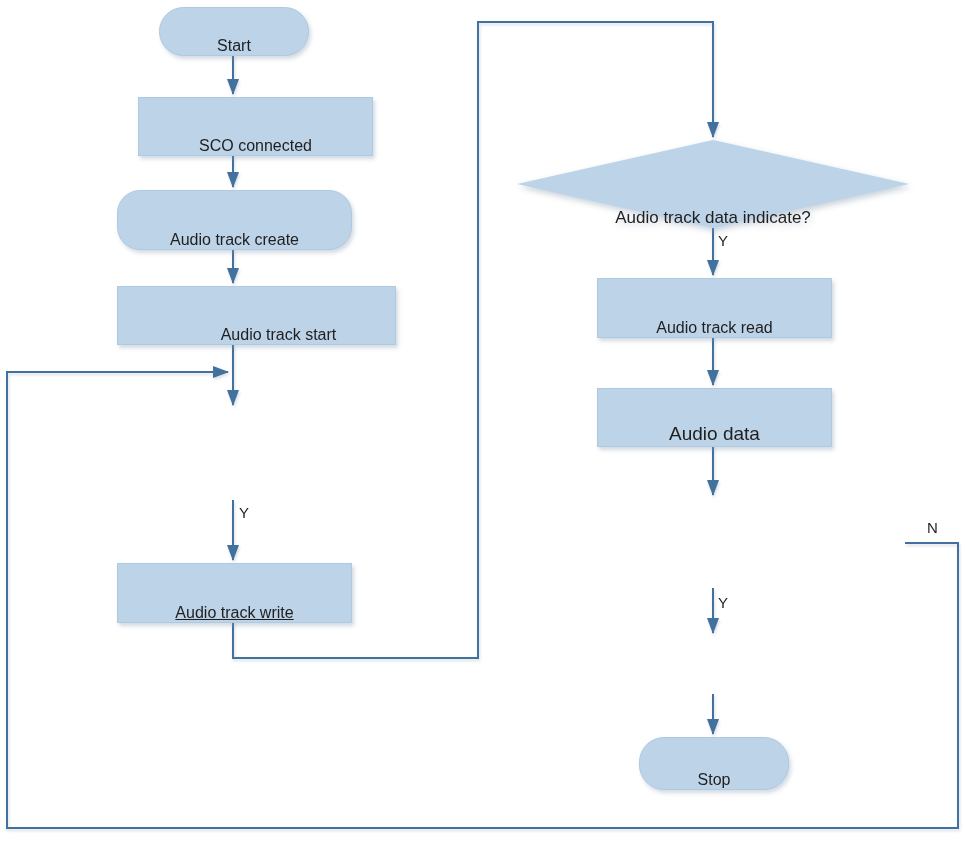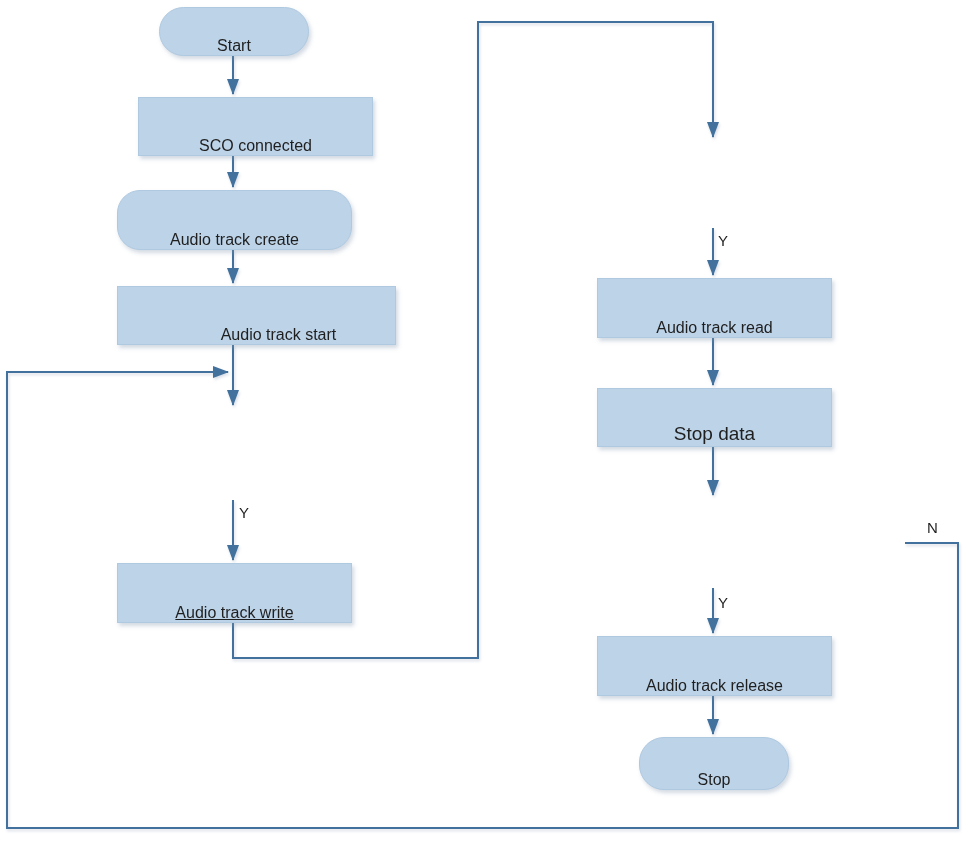--- a/index.html
+++ b/index.html
@@ -64,33 +64,33 @@
 
   <div class="node process" style="left:117px; top:286px; width:233px; height:57px;padding-left:44px;">
     <span class="lbl">Audio track start</span>
   </div>
 
 
   <div class="node process" style="left:117px; top:563px; width:233px; height:58px;text-decoration:underline;">
     <span class="lbl">Audio track write</span>
   </div>
 
+  <div class="node decision" style="left:517px; top:140px; width:392px; height:88px;">
+    <span class="lbl">Audio track data indicate?</span>
+  </div>
 
   <div class="node process" style="left:597px; top:278px; width:233px; height:58px;">
     <span class="lbl">Audio track read</span>
   </div>
 
   <div class="node process big" style="left:597px; top:388px; width:233px; height:57px;">
-    <span class="lbl">Stop data</span>
+    <span class="lbl">Audio data</span>
   </div>
 
 
-  <div class="node process" style="left:597px; top:636px; width:233px; height:58px;">
-    <span class="lbl">Audio track release</span>
-  </div>
 
   <div class="node terminator" style="left:639px; top:737px; width:148px; height:51px;">
     <span class="lbl">Stop</span>
   </div>
 
   <span class="edge-label" style="left:239px; top:504px;">Y</span>
   <span class="edge-label" style="left:718px; top:232px;">Y</span>
   <span class="edge-label" style="left:718px; top:594px;">Y</span>
   <span class="edge-label" style="left:927px; top:519px;">N</span>
 

